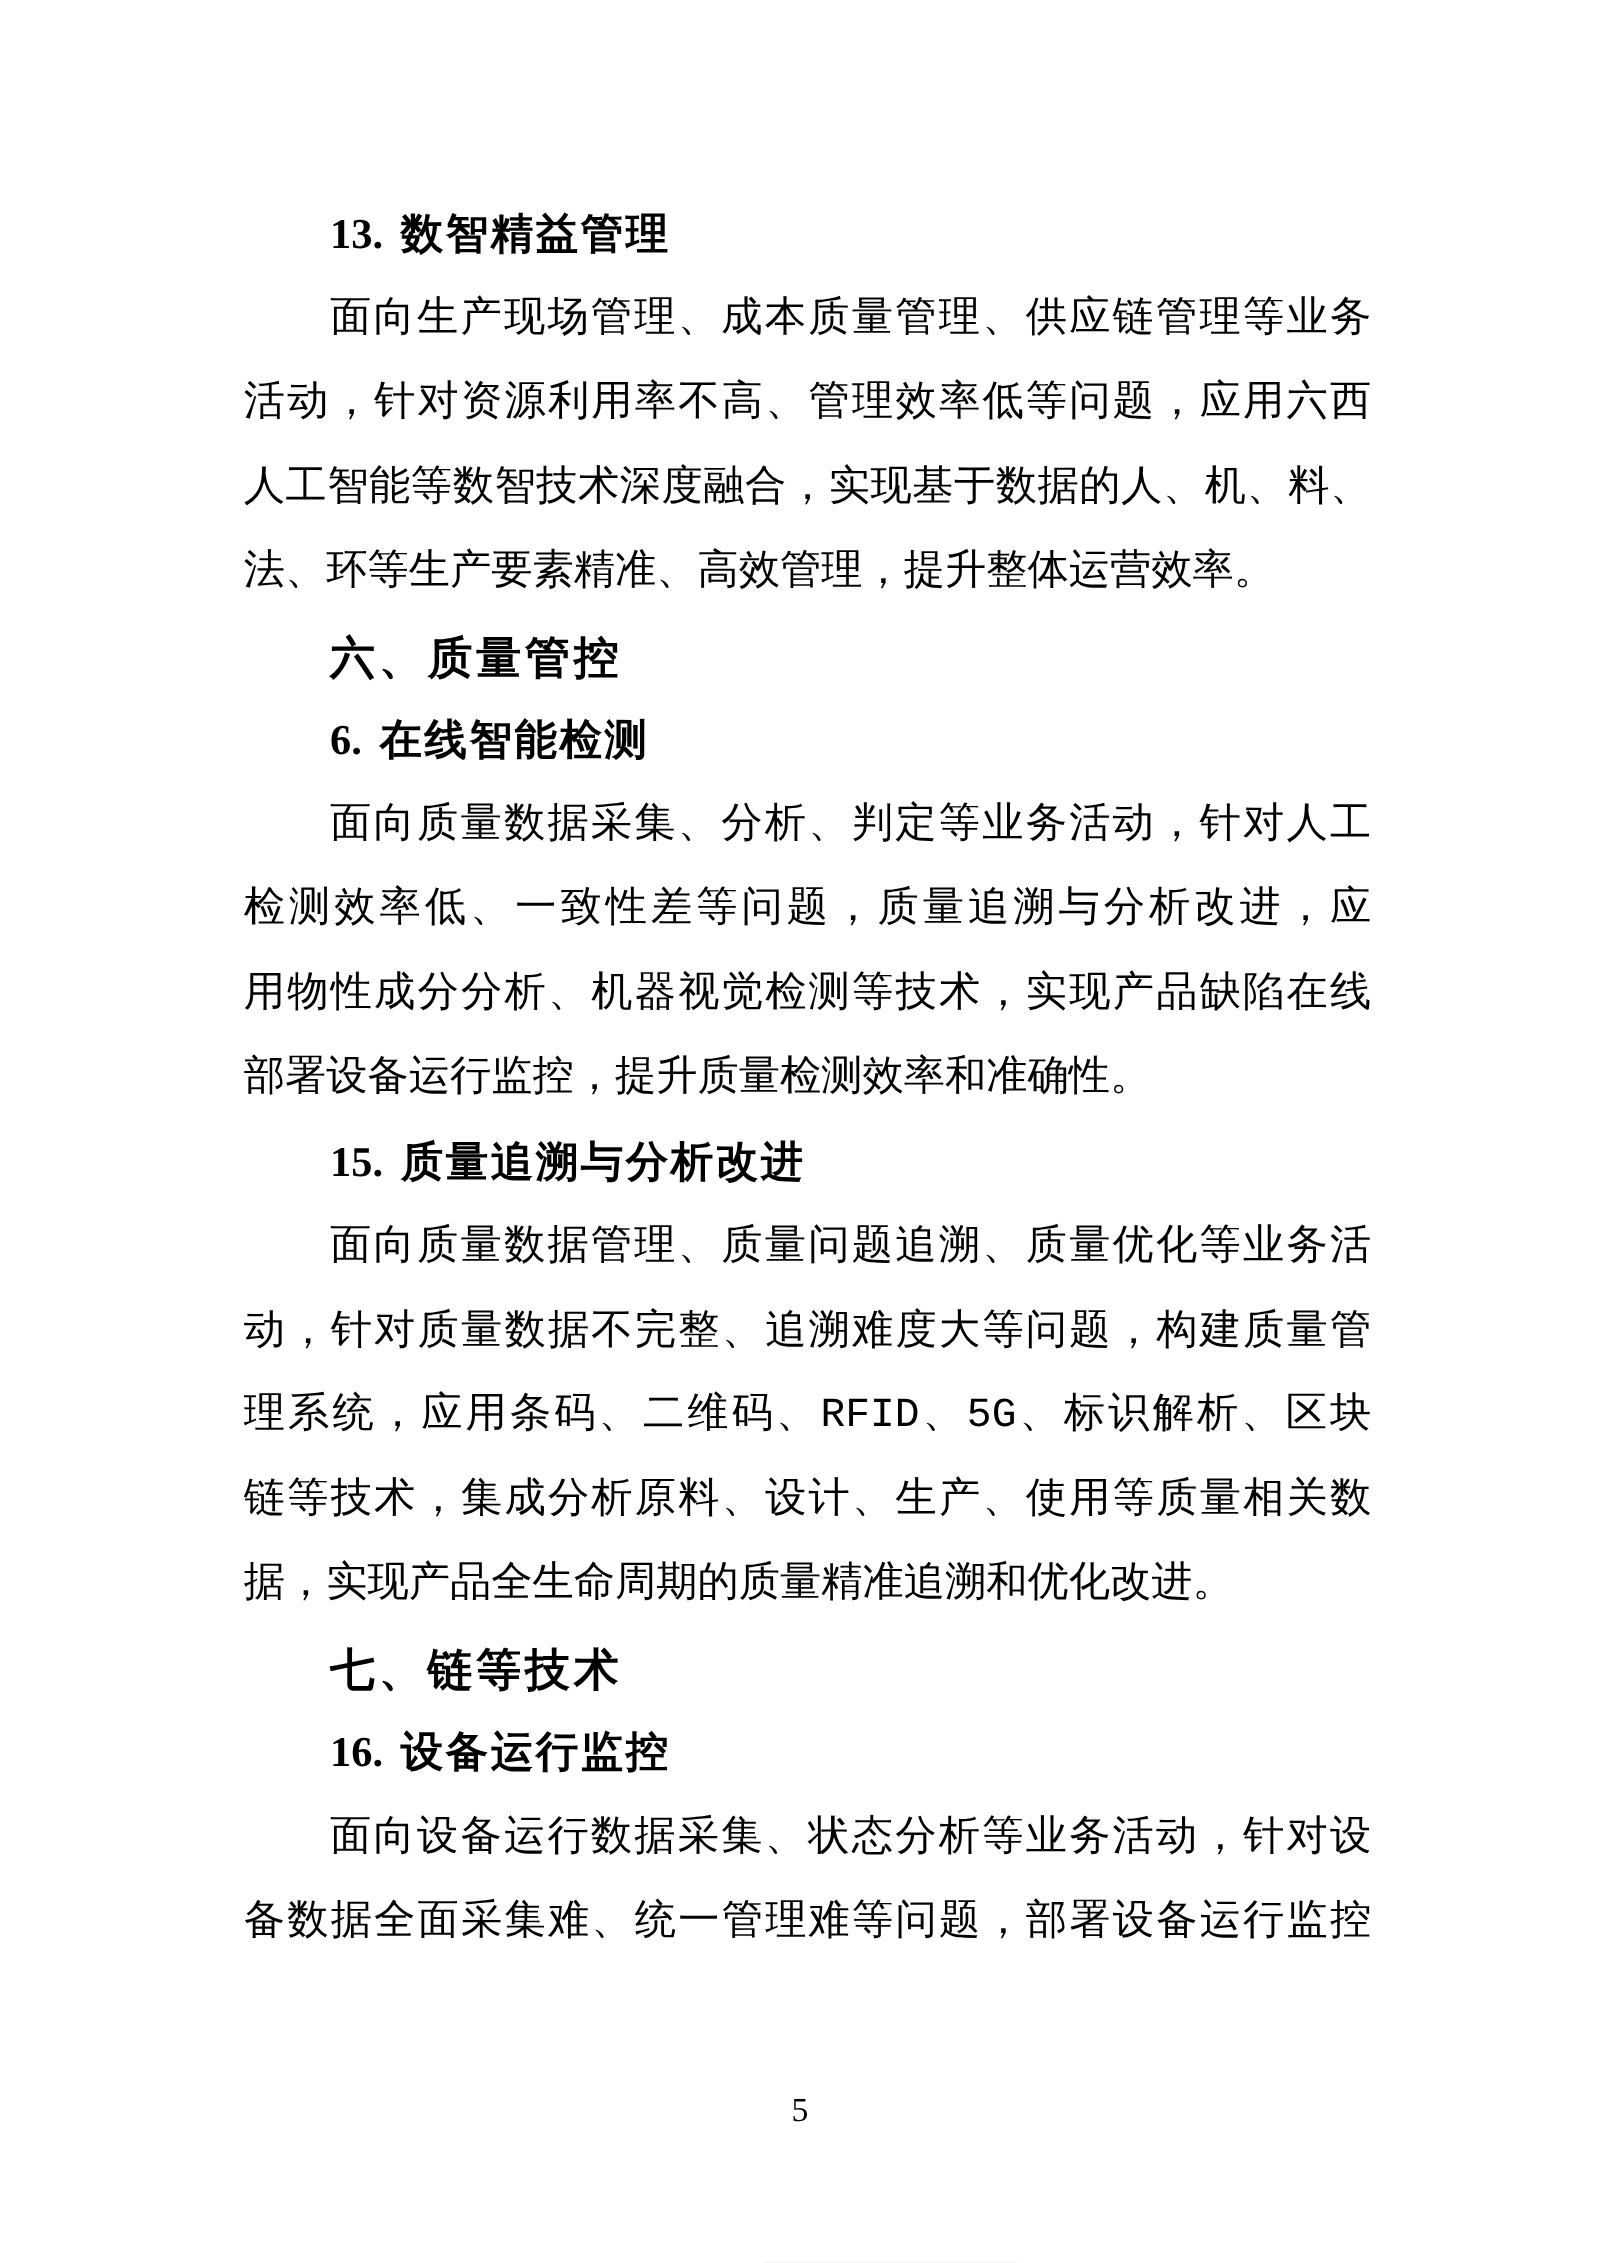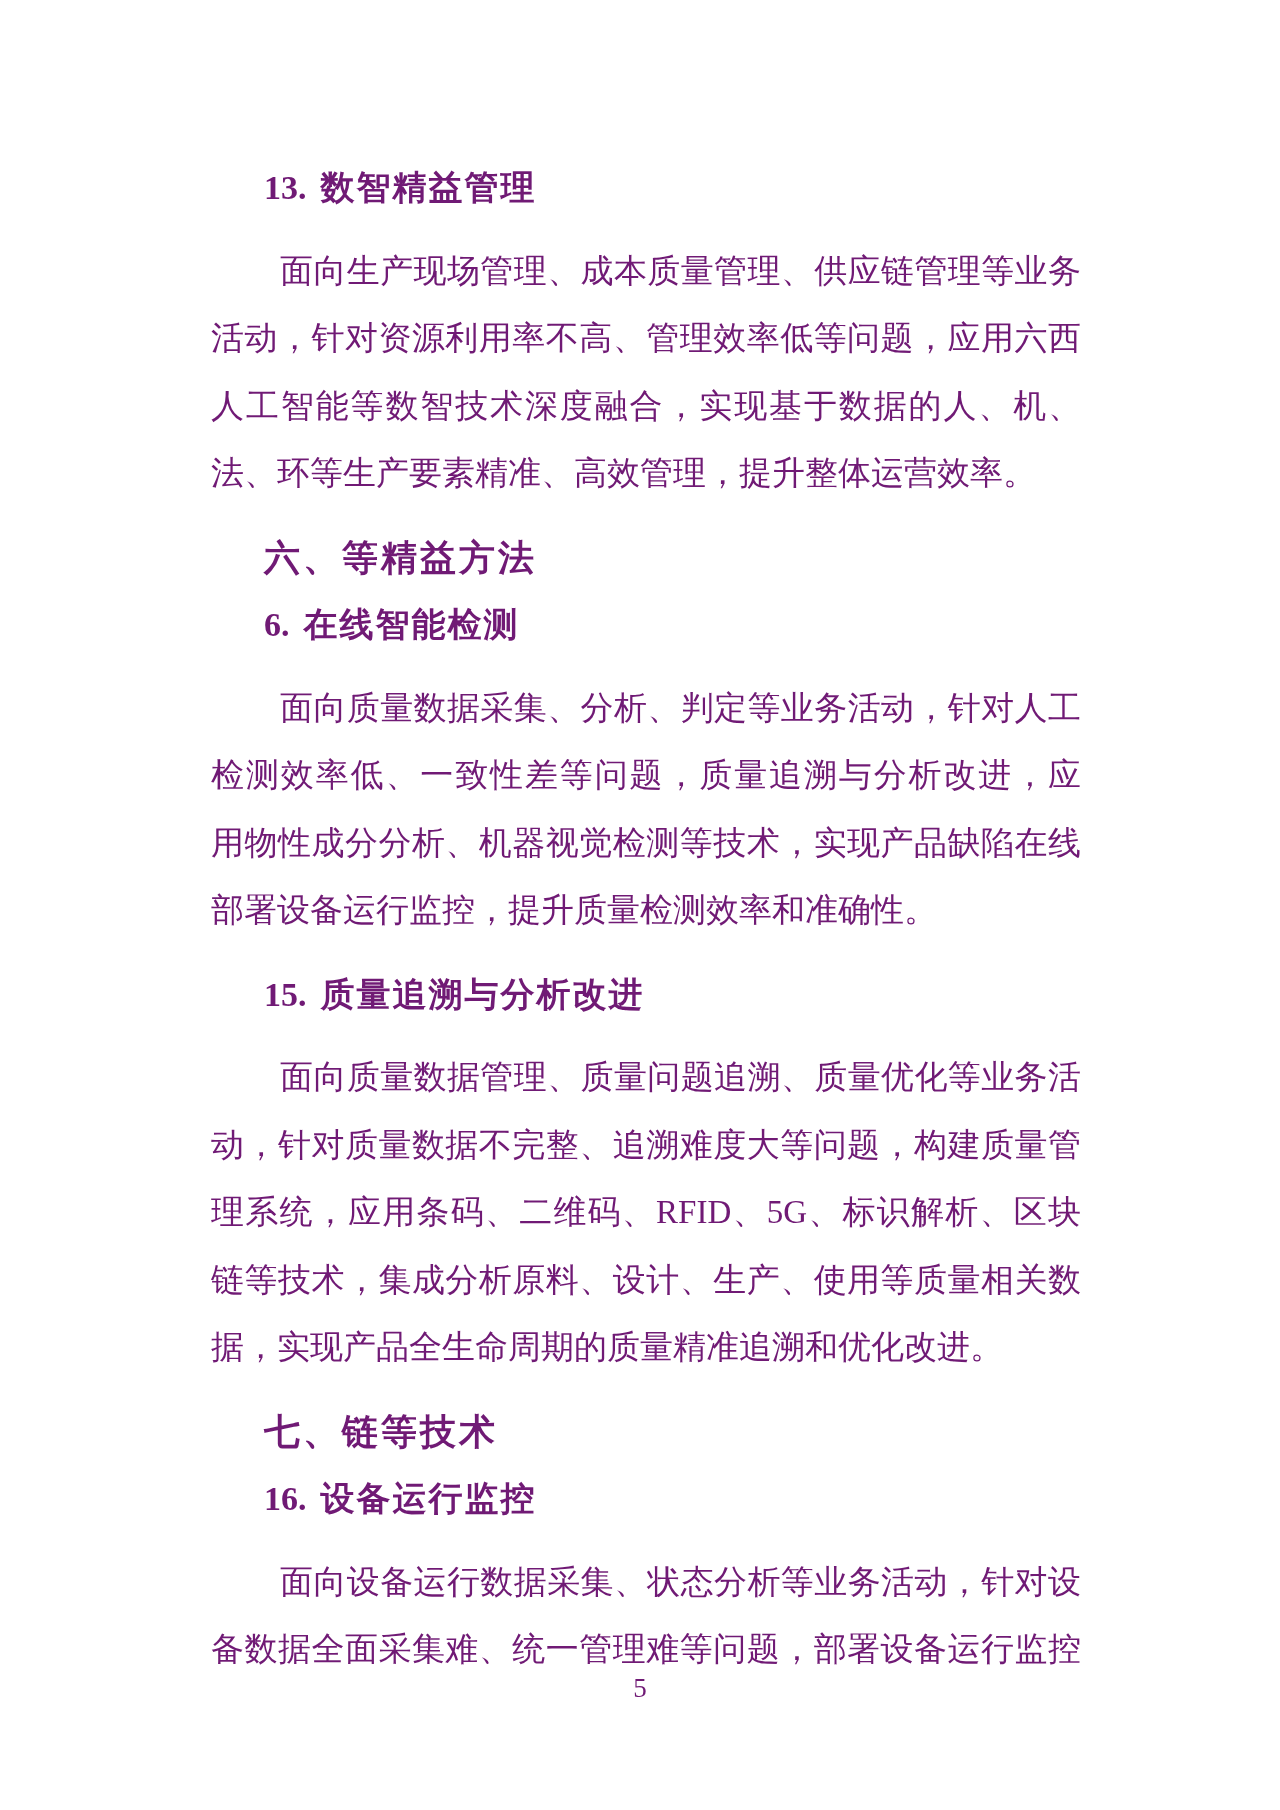--- a/index.html
+++ b/index.html
@@ -4,21 +4,21 @@
 <style>
   html, body { margin: 0; padding: 0; background: #e8e8e8; }
   #page {
     position: relative;
     width: 1280px;
     height: 1810px;
     margin: 0 auto;
     background: #ffffff;
     overflow: hidden;
     font-family: "Liberation Serif", "DejaVu Serif", serif;
-    color: #701a75;
+    color: #000000;
   }
   #content {
     position: absolute;
     left: 195px;
     top: 154px;
     width: 902px;
   }
   .block { margin: 0; padding: 0; }
   .heading-numbered {
     font-size: 34px;
@@ -35,21 +35,21 @@
   }
   .heading-section {
     font-size: 36px;
     line-height: 67.5px;
     font-weight: bold;
     padding-left: 69px;
     letter-spacing: 3px;
     font-family: "Liberation Sans", "DejaVu Sans", sans-serif;
     white-space: nowrap;
   }
-  .paragraph { margin: 16px; }
+  .paragraph { margin: 0; font-family: Liberation Mono, monospace; }
   .pline {
     font-size: 33px;
     line-height: 67.5px;
     text-align: justify;
     text-align-last: justify;
     height: 67.5px;
     overflow: hidden;
   }
   .pline.first { text-indent: 69px; }
   .pline.lastline { text-align-last: left; }
@@ -69,21 +69,21 @@
 
 <div id="page">
   <div id="content">
       <div class="block heading-numbered"><span class="hnum">13.</span><span>数智精益管理</span></div>
       <div class="block paragraph">
         <div class="pline first">面向生产现场管理、成本质量管理、供应链管理等业务</div>
         <div class="pline">活动，针对资源利用率不高、管理效率低等问题，应用六西</div>
         <div class="pline">人工智能等数智技术深度融合，实现基于数据的人、机、料、</div>
         <div class="pline lastline">法、环等生产要素精准、高效管理，提升整体运营效率。</div>
       </div>
-      <div class="block heading-section">六、等精益方法</div>
+      <div class="block heading-section">六、质量管控</div>
       <div class="block heading-numbered"><span class="hnum">6.</span><span>在线智能检测</span></div>
       <div class="block paragraph">
         <div class="pline first">面向质量数据采集、分析、判定等业务活动，针对人工</div>
         <div class="pline">检测效率低、一致性差等问题，质量追溯与分析改进，应</div>
         <div class="pline">用物性成分分析、机器视觉检测等技术，实现产品缺陷在线</div>
         <div class="pline lastline">部署设备运行监控，提升质量检测效率和准确性。</div>
       </div>
       <div class="block heading-numbered"><span class="hnum">15.</span><span>质量追溯与分析改进</span></div>
       <div class="block paragraph">
         <div class="pline first">面向质量数据管理、质量问题追溯、质量优化等业务活</div>

